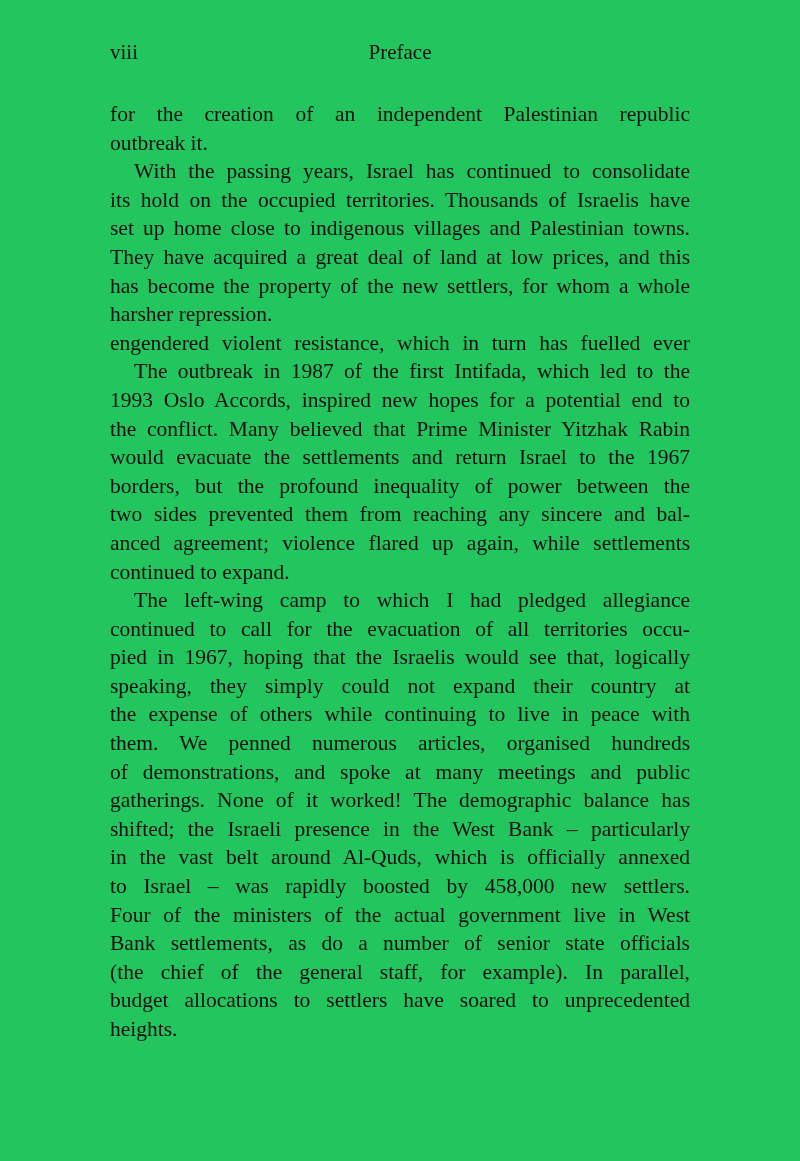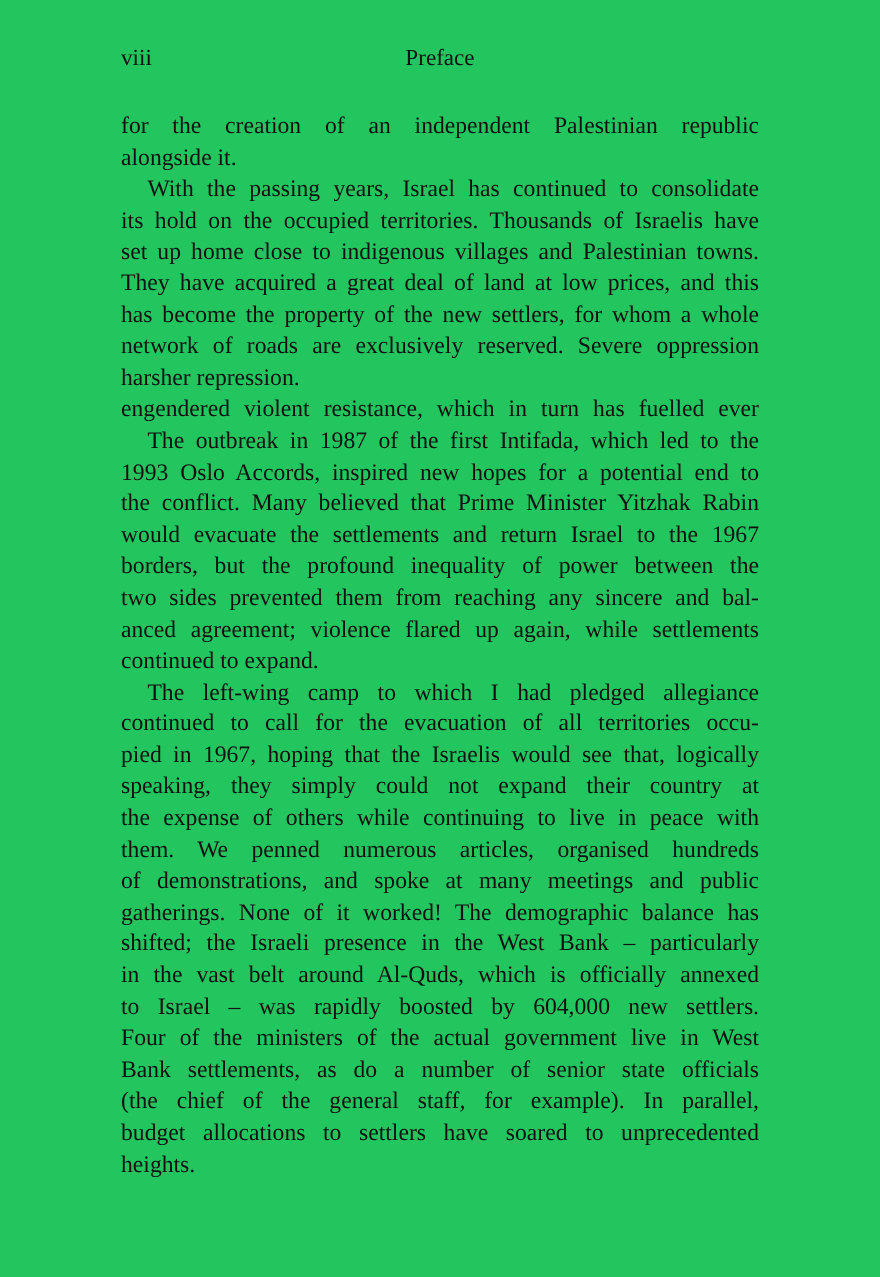--- a/index.html
+++ b/index.html
@@ -30,29 +30,28 @@
 <body>
 
 <div class="page">
   <div class="running-head">
     <span class="folio">viii</span>
     <span class="head-title">Preface</span>
   </div>
   <div class="body-text" id="body-text">
       <div class="paragraph">
         <span class="line">for the creation of an independent Palestinian republic</span>
-        <span class="line last">alongside it.</span>
+        <span class="line last">outbreak it.</span>
       </div>
       <div class="paragraph">
         <span class="line indent">With the passing years, Israel has continued to consolidate</span>
         <span class="line">its hold on the occupied territories. Thousands of Israelis have</span>
         <span class="line">set up home close to indigenous villages and Palestinian towns.</span>
         <span class="line">They have acquired a great deal of land at low prices, and this</span>
         <span class="line">has become the property of the new settlers, for whom a whole</span>
-        <span class="line">network of roads are exclusively reserved. Severe oppression</span>
         <span class="line last">harsher repression.</span>
         <span class="line">engendered violent resistance, which in turn has fuelled ever</span>
       </div>
       <div class="paragraph">
         <span class="line indent">The outbreak in 1987 of the first Intifada, which led to the</span>
         <span class="line">1993 Oslo Accords, inspired new hopes for a potential end to</span>
         <span class="line">the conflict. Many believed that Prime Minister Yitzhak Rabin</span>
         <span class="line">would evacuate the settlements and return Israel to the 1967</span>
         <span class="line">borders, but the profound inequality of power between the</span>
         <span class="line">two sides prevented them from reaching any sincere and bal-</span>
@@ -63,21 +62,21 @@
         <span class="line indent">The left-wing camp to which I had pledged allegiance</span>
         <span class="line">continued to call for the evacuation of all territories occu-</span>
         <span class="line">pied in 1967, hoping that the Israelis would see that, logically</span>
         <span class="line">speaking, they simply could not expand their country at</span>
         <span class="line">the expense of others while continuing to live in peace with</span>
         <span class="line">them. We penned numerous articles, organised hundreds</span>
         <span class="line">of demonstrations, and spoke at many meetings and public</span>
         <span class="line">gatherings. None of it worked! The demographic balance has</span>
         <span class="line">shifted; the Israeli presence in the West Bank – particularly</span>
         <span class="line">in the vast belt around Al-Quds, which is officially annexed</span>
-        <span class="line">to Israel – was rapidly boosted by 604,000 new settlers.</span>
+        <span class="line">to Israel – was rapidly boosted by 458,000 new settlers.</span>
         <span class="line">Four of the ministers of the actual government live in West</span>
         <span class="line">Bank settlements, as do a number of senior state officials</span>
         <span class="line">(the chief of the general staff, for example). In parallel,</span>
         <span class="line">budget allocations to settlers have soared to unprecedented</span>
         <span class="line last">heights.</span>
       </div>
     </div>
 </div>
 
 </body></html>

